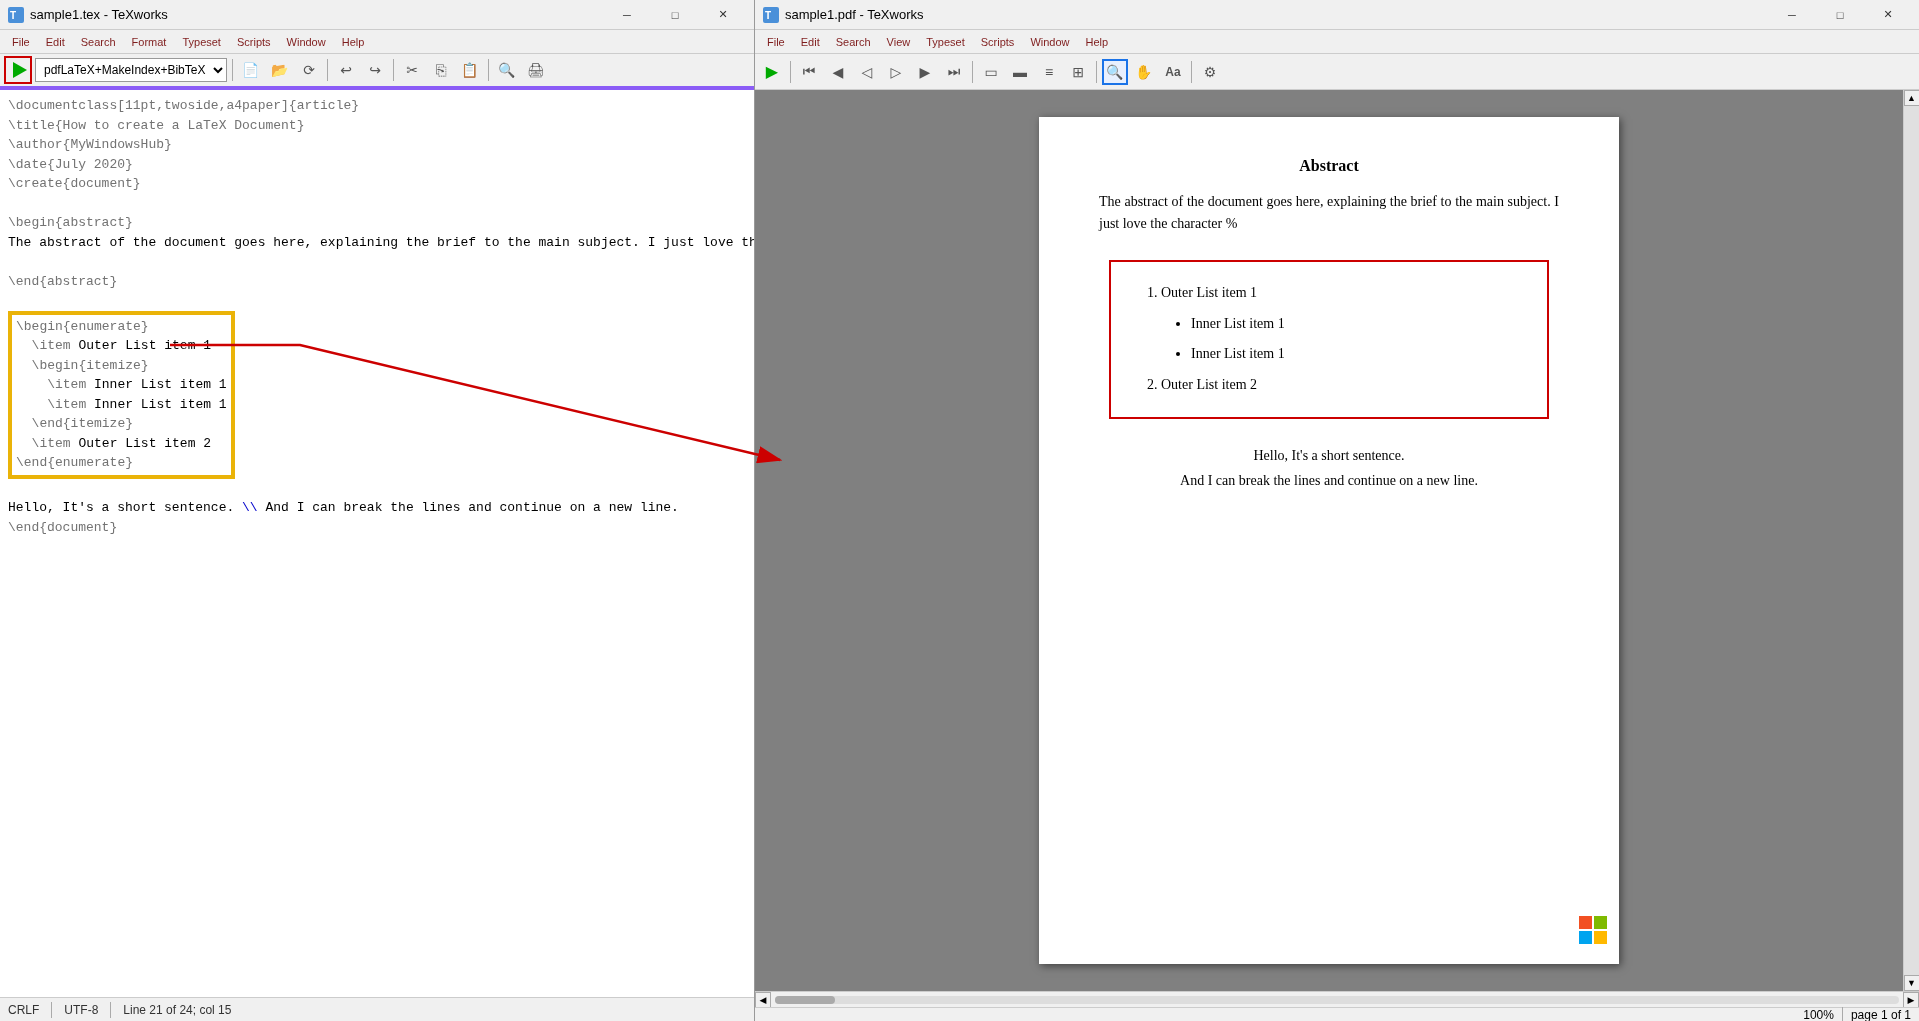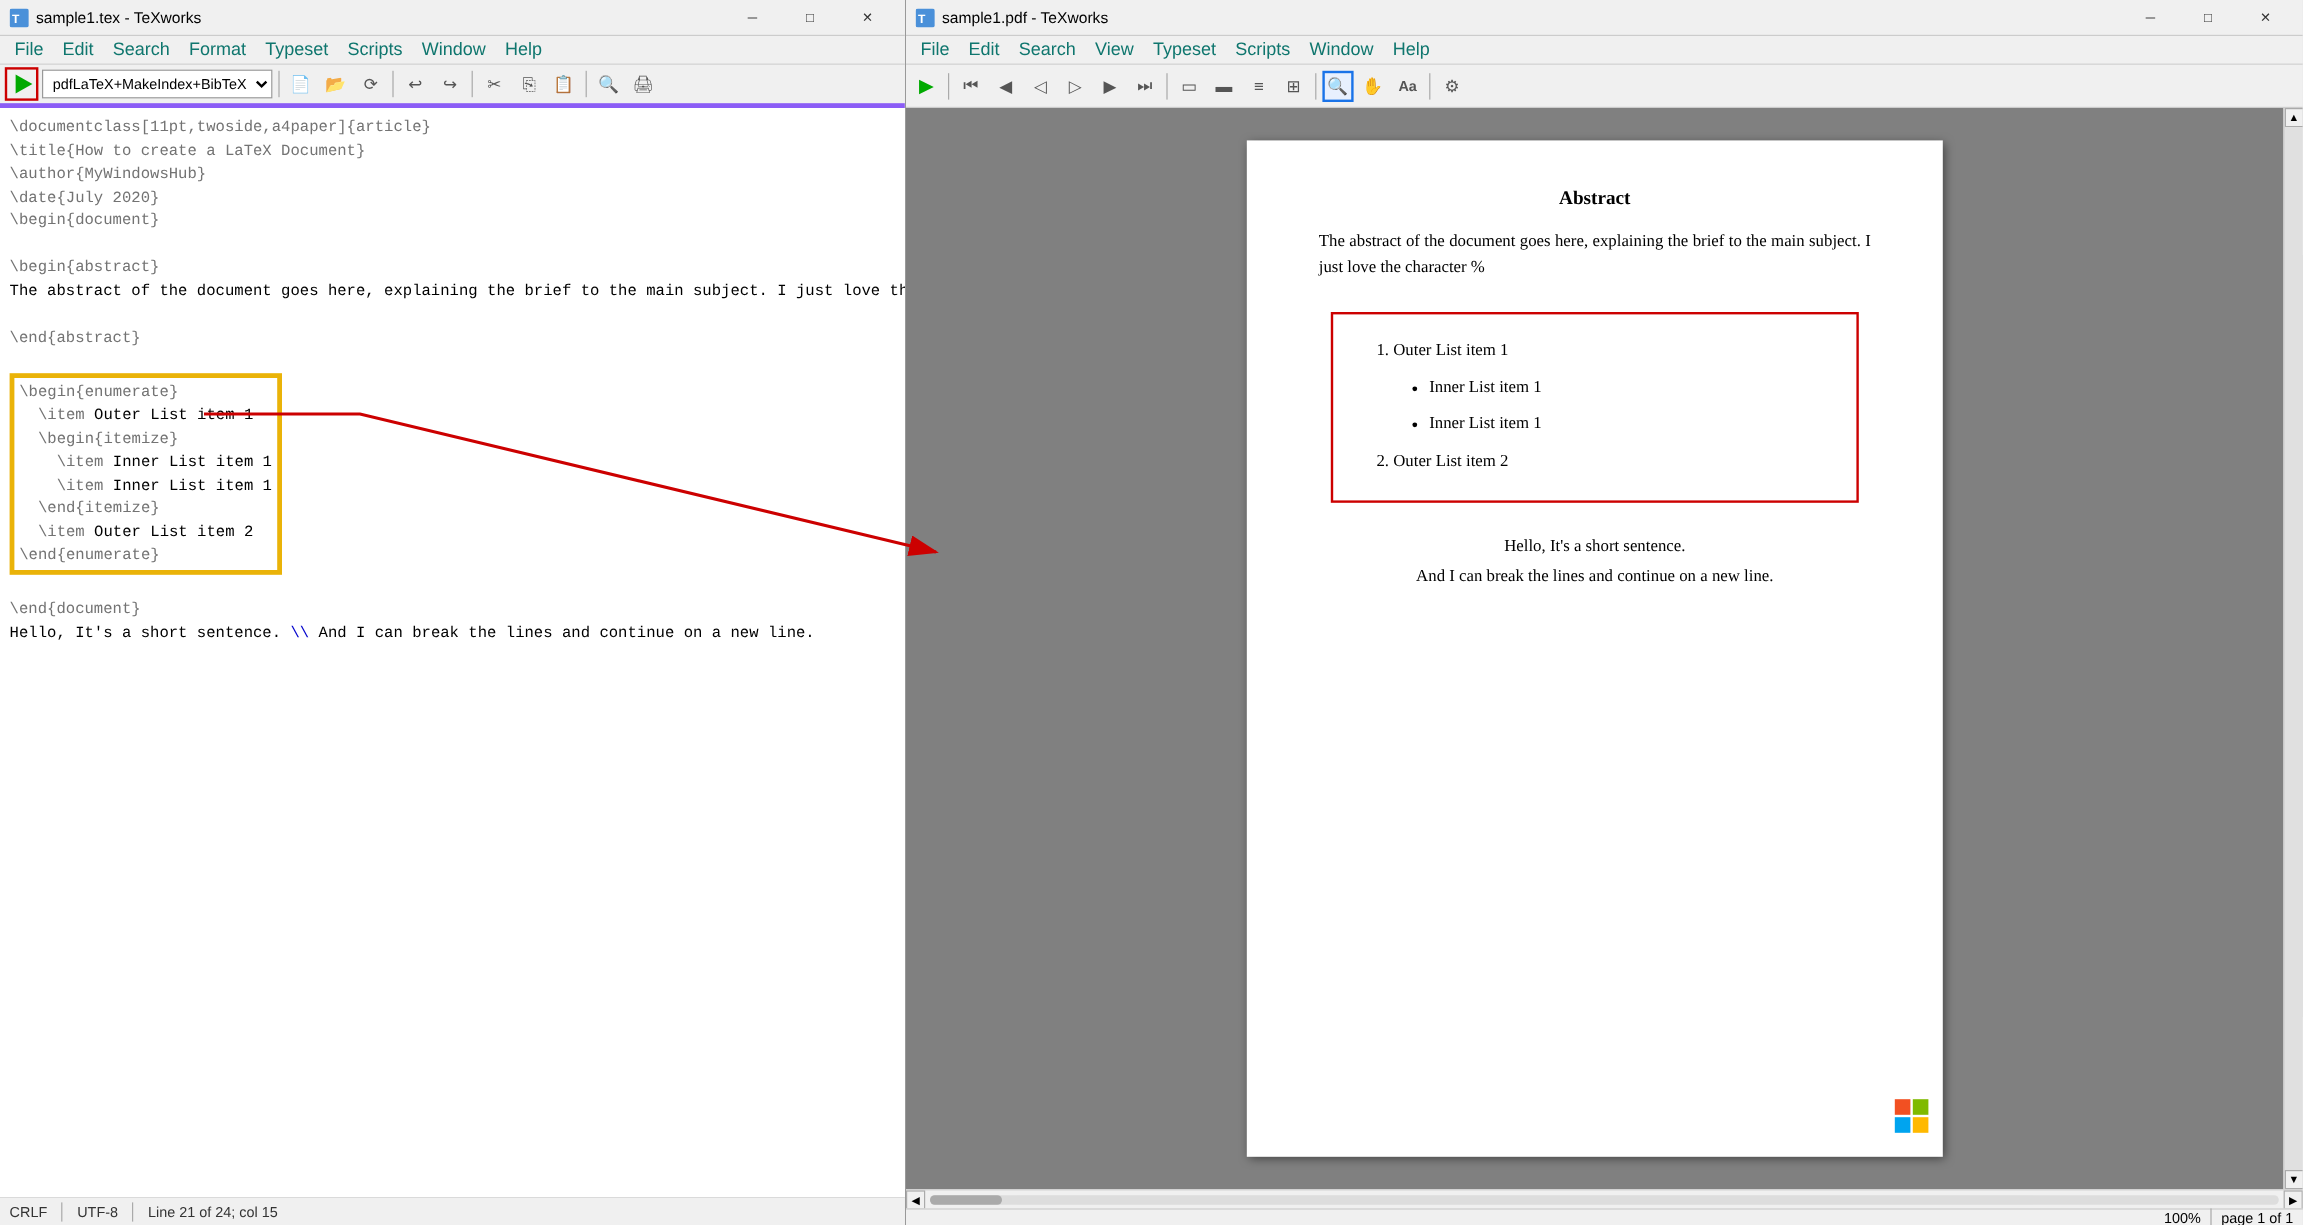--- a/index.html
+++ b/index.html
@@ -9,21 +9,21 @@
     .windows-row { display: flex; width: 100%; height: 100%; }
 
     
     .left-window { width: 755px; height: 100%; display: flex; flex-direction: column; background: #fff; border-right: 1px solid #999; }
     .title-bar { height: 30px; background: #f0f0f0; display: flex; align-items: center; padding: 0 8px; border-bottom: 1px solid #ccc; justify-content: space-between; }
     .title-bar-left { display: flex; align-items: center; gap: 6px; }
     .title-bar-controls { display: flex; gap: 2px; }
     .win-btn { width: 46px; height: 22px; border: none; background: transparent; cursor: pointer; font-size: 11px; display: flex; align-items: center; justify-content: center; color: #333; }
 
     .menu-bar { height: 24px; background: #f0f0f0; display: flex; align-items: center; padding: 0 4px; border-bottom: 1px solid #ccc; }
-    .menu-item { padding: 2px 8px; font-size: 15px; color: #0f766e; cursor: pointer; }
+    .menu-item { padding: 2px 8px; font-size: 11px; color: #7f1d1d; cursor: pointer; }
 
     .toolbar { height: 36px; background: #f0f0f0; display: flex; align-items: center; padding: 0 4px; gap: 3px; border-bottom: 4px solid #8b5cf6; }
     .run-btn { width: 28px; height: 28px; border: 2px solid #cc0000; background: #f0f0f0; cursor: pointer; display: flex; align-items: center; justify-content: center; }
     .run-btn-triangle { width: 0; height: 0; border-top: 8px solid transparent; border-bottom: 8px solid transparent; border-left: 14px solid #00aa00; margin-left: 3px; }
     .compiler-select { height: 24px; font-size: 12px; border: 1px solid #999; background: white; padding: 0 4px; min-width: 180px; }
     .toolbar-sep { width: 1px; height: 22px; background: #aaa; margin: 0 2px; }
     .toolbar-btn { width: 26px; height: 26px; border: 1px solid transparent; background: transparent; cursor: pointer; display: flex; align-items: center; justify-content: center; font-size: 14px; color: #555; }
 
     .editor-area { flex: 1; overflow: auto; background: #fff; font-family: 'Courier New', monospace; font-size: 13px; line-height: 1.5; padding: 6px 8px; position: relative; }
     .code-line { white-space: pre; }
@@ -116,21 +116,21 @@
       <div class="editor-area" style="position:relative;">
         
         <div class="code-line"><span class="cmd">\documentclass[11pt,twoside,a4paper]{article}</span></div>
         
         <div class="code-line"><span class="cmd">\title{How to create a LaTeX Document}</span></div>
         
         <div class="code-line"><span class="cmd">\author{MyWindowsHub}</span></div>
         
         <div class="code-line"><span class="cmd">\date{July 2020}</span></div>
         
-        <div class="code-line"><span class="cmd">\begin{document}</span></div>
+        <div class="code-line"><span class="cmd">\create{document}</span></div>
         
         <div class="code-line">&nbsp;</div>
         
         <div class="code-line"><span class="cmd">\begin{abstract}</span></div>
         
         <div class="code-line"><span class="arg">The abstract of the document goes here, explaining the brief to the main subject. I just love the character </span></div>
         
         
         <div class="code-line">&nbsp;</div>
         
@@ -146,23 +146,23 @@
           <div class="code-line"><span class="cmd">    \item </span><span class="arg">Inner List item 1</span></div>
           <div class="code-line"><span class="cmd">    \item </span><span class="arg">Inner List item 1</span></div>
           <div class="code-line"><span class="cmd">  \end{itemize}</span></div>
           <div class="code-line"><span class="cmd">  \item </span><span class="arg">Outer List item 2</span></div>
           <div class="code-line"><span class="cmd">\end{enumerate}</span></div>
         </div>
 
         
         <div class="code-line">&nbsp;</div>
         
+        <div class="code-line"><span class="arg">Hello, It's a short sentence. </span><span class="special">\\</span><span class="arg"> And I can break the lines and continue on a new line.</span></div>
+        
         <div class="code-line"><span class="cmd">\end{document}</span></div>
-        
-        <div class="code-line"><span class="arg">Hello, It's a short sentence. </span><span class="special">\\</span><span class="arg"> And I can break the lines and continue on a new line.</span></div>
       </div>
 
       <div class="status-bar">
         <span>CRLF</span>
         <div class="status-sep"></div>
         <span>UTF-8</span>
         <div class="status-sep"></div>
         <span>Line 21 of 24; col 15</span>
       </div>
     </div>

